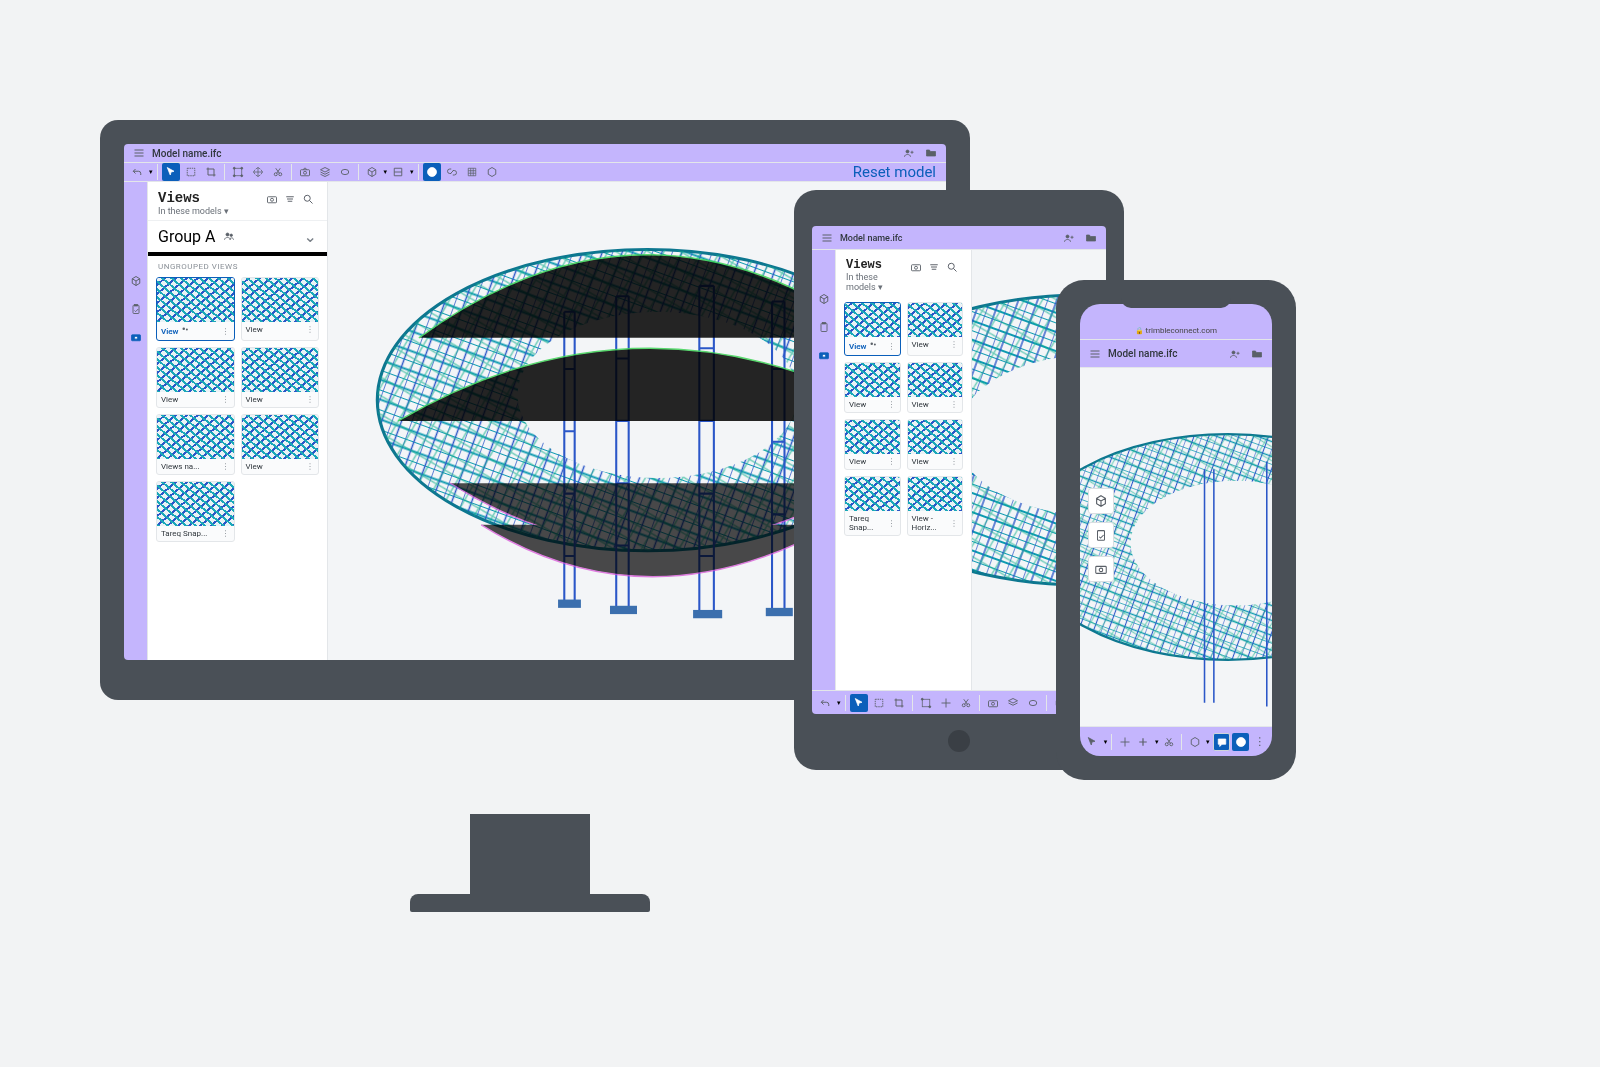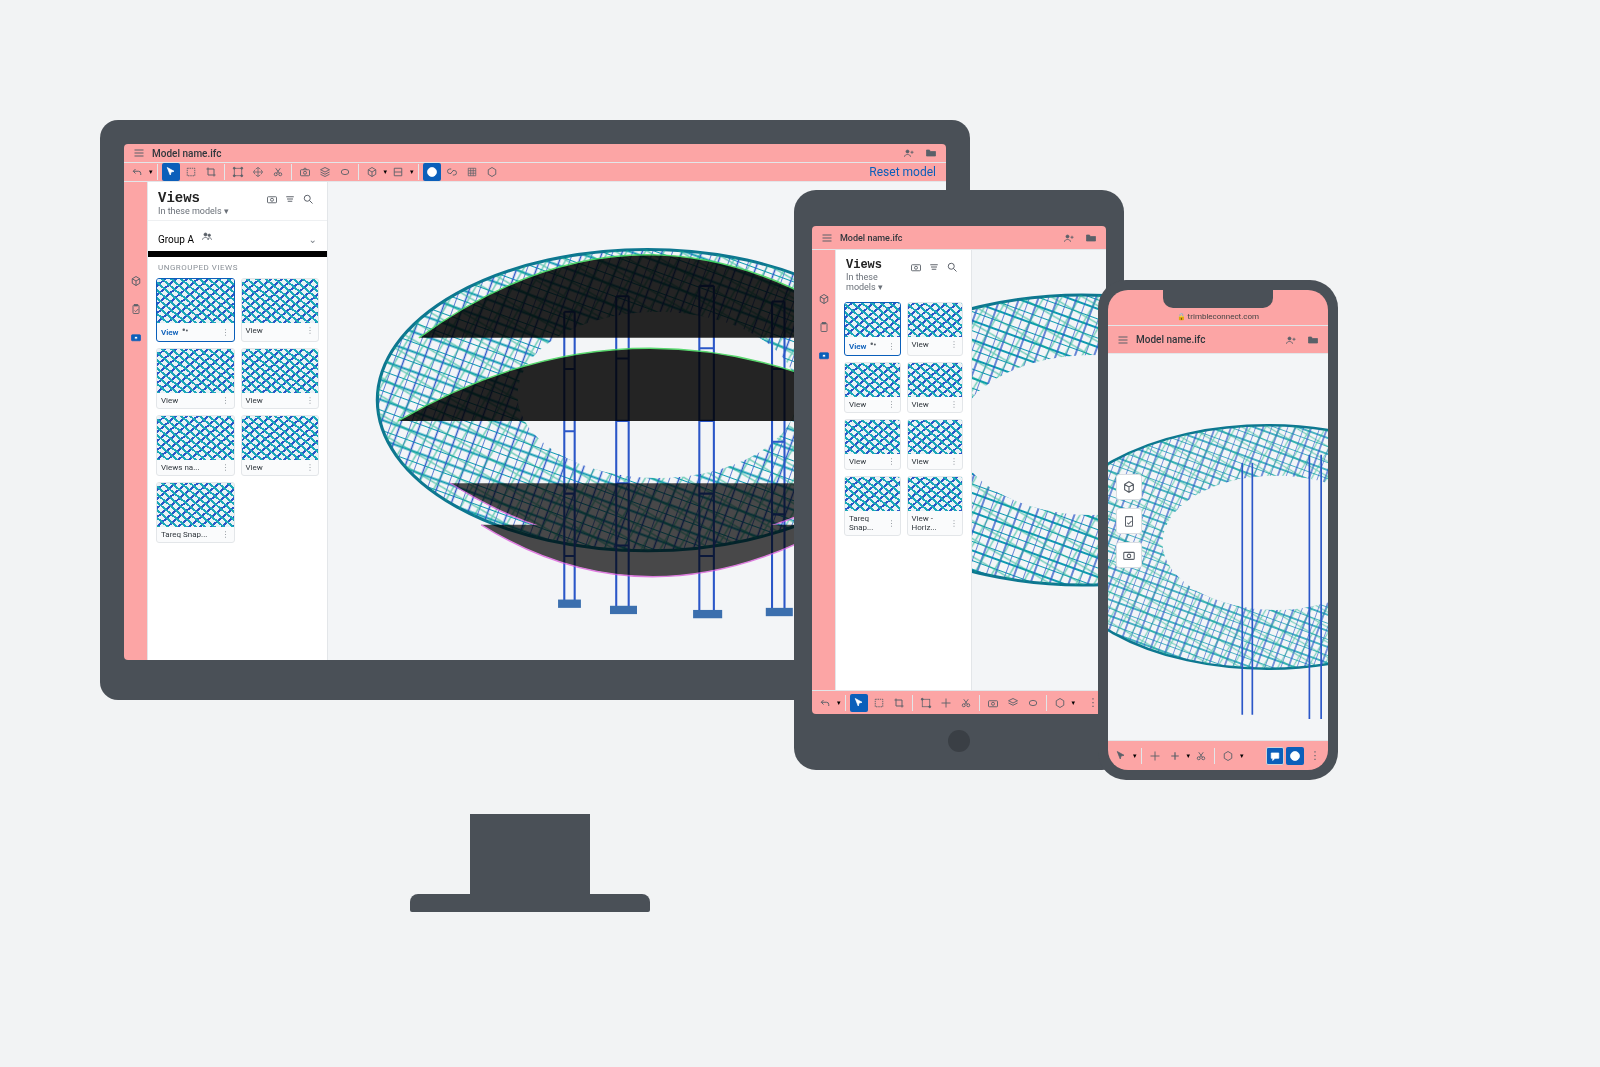--- a/index.html
+++ b/index.html
@@ -46,36 +46,36 @@
   }
   .tablet-home {
     position: absolute;
     left: 50%; bottom: 18px;
     width: 22px; height: 22px;
     margin-left: -11px;
     border-radius: 50%;
     background: #3a3f45;
   }
   .phone {
-    left: 1098px; top: 280px;
+    left: 1056px; top: 280px;
     width: 240px; height: 500px;
     border-radius: 28px;
-    padding: 10px;
+    padding: 24px;
   }
   .phone-notch {
     position: absolute;
     left: 50%; top: 10px;
     width: 110px; height: 18px;
     margin-left: -55px;
     background: #4a5057;
     border-radius: 0 0 10px 10px;
     z-index: 5;
   }
   .screen {
-    background: #fca5a5;
+    background: #c4b5fd;
     width: 100%; height: 100%;
     border-radius: 4px;
     overflow: hidden;
     position: relative;
     display: flex;
     flex-direction: column;
   }
   .phone .screen { border-radius: 20px; }
 
   
@@ -103,21 +103,21 @@
   .toolbar {
     display: flex;
     align-items: center;
     height: 26px;
     padding: 0 4px;
     gap: 2px;
     border-bottom: 1px solid #e3e6e9;
   }
   .toolbar .sep { width: 1px; height: 16px; background: #e3e6e9; margin: 0 2px; }
   .toolbar .icon-btn.active { background: #0b5fba; color: #fff; }
-  .reset { color: #0b5fba; font-size: 12px; margin-left: auto; padding: 0 6px; }
+  .reset { color: #0b5fba; font-size: 15px; margin-left: auto; padding: 0 6px; }
 
   
   .main { flex: 1; display: flex; }
   .leftrail {
     width: 24px;
     border-right: 1px solid #e3e6e9;
     display: flex; flex-direction: column;
     align-items: center;
     padding-top: 90px;
     gap: 10px;
@@ -131,25 +131,25 @@
     font-size: 10px;
   }
   .panel-head {
     padding: 8px 10px 4px;
     display: flex; align-items: flex-start;
   }
   .panel-head .ttl { flex: 1; }
   .panel-head h2 { font-size: 14px; font-weight: 600; color: #222; font-family: Liberation Mono, monospace; }
   .panel-head .sub { font-size: 9px; color: #6a7078; }
   .panel-row {
-    display: flex; align-items: flex-end;
+    display: flex; align-items: flex-start;
     padding: 6px 10px;
     border-top: 1px solid #eef0f2;
-    border-bottom: 6px solid #000000;
-    font-size: 10px;
+    border-bottom: 4px solid #000000;
+    font-size: 16px;
   }
   .panel-row .chev { margin-left: auto; color: #7a8088; }
   .section-label {
     font-size: 8px; letter-spacing: 0.5px;
     color: #8a9097; padding: 6px 10px 2px;
   }
   .thumb-grid {
     display: grid;
     grid-template-columns: repeat(2, 1fr);
     gap: 6px;

